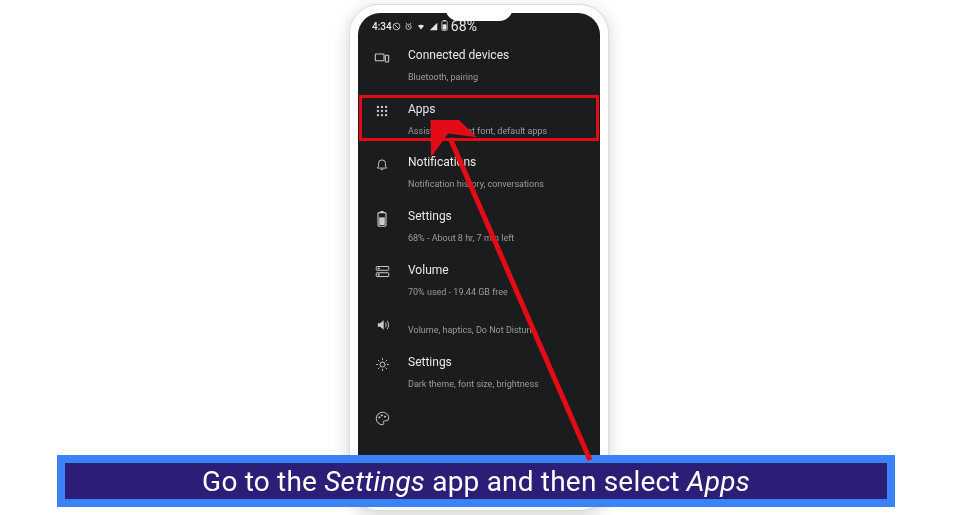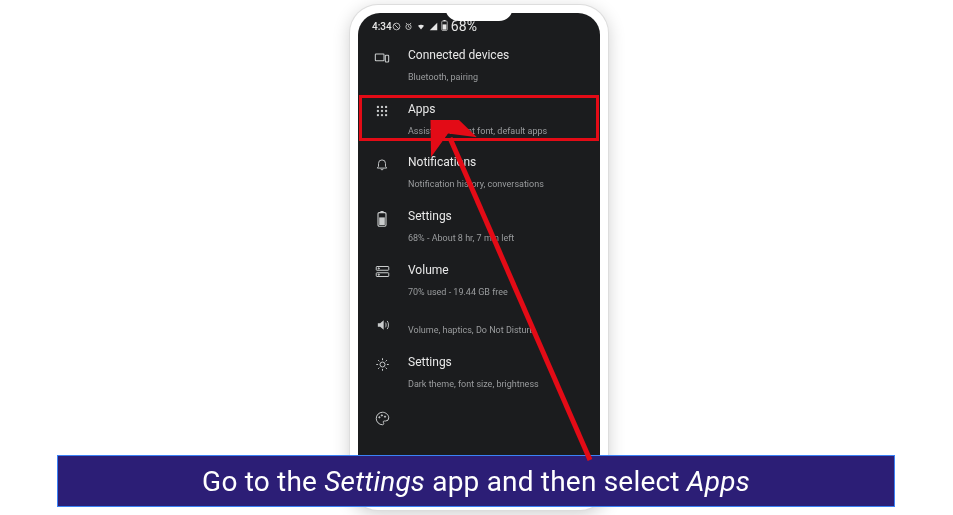--- a/index.html
+++ b/index.html
@@ -99,21 +99,21 @@
       z-index: 25;
       pointer-events: none;
     }
     .banner {
       position: absolute;
       left: 57px;
       top: 455px;
       width: 838px;
       height: 52px;
       background: #2c1e76;
-      border: 1px solid #3b82f6;
+      border: 8px solid #3b82f6;
       display: flex;
       align-items: center;
       justify-content: center;
       z-index: 15;
     }
     .banner-text {
       color: #ffffff;
       font-size: 28px;
       font-weight: 400;
       letter-spacing: 0.2px;

